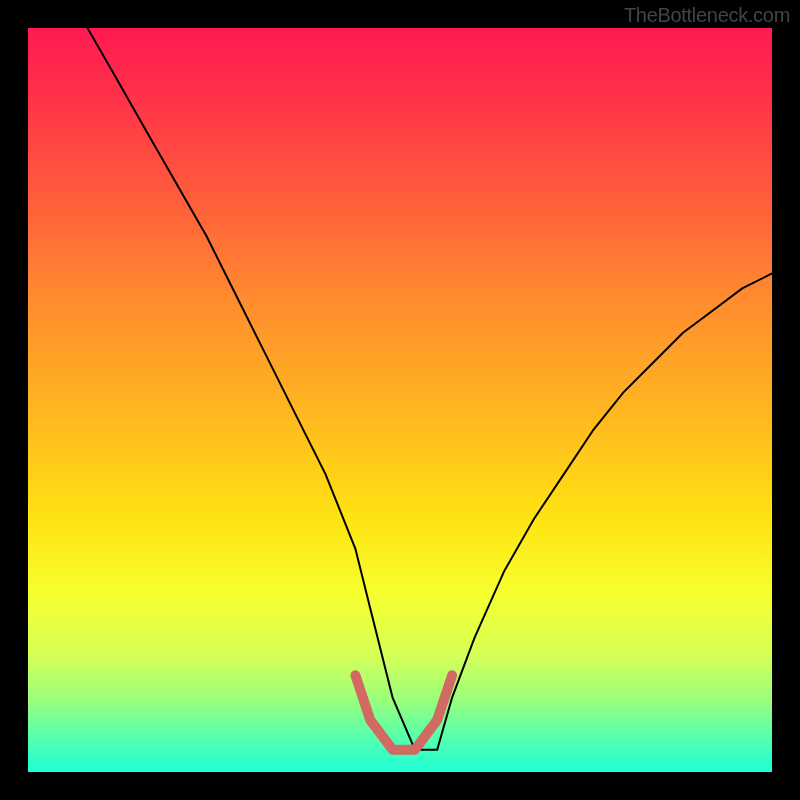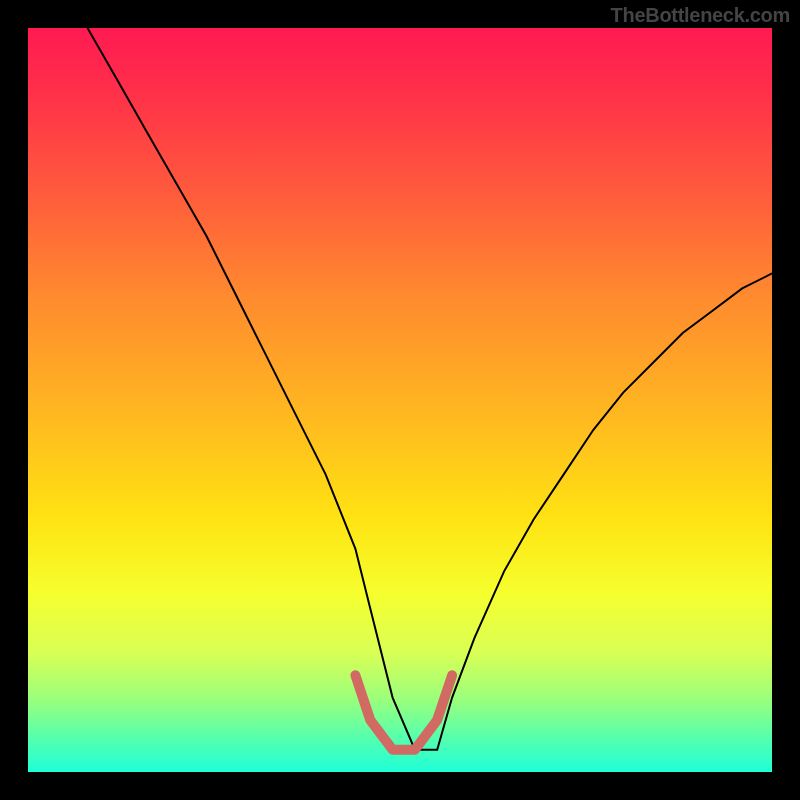--- a/index.html
+++ b/index.html
@@ -18,21 +18,21 @@
     width: 800px;
     height: 800px;
     background: #000;
   }
   .watermark {
     position: absolute;
     top: 4px;
     right: 10px;
     color: #444;
     font-size: 20px;
-    font-weight: 700;
+    font-weight: 400;
     letter-spacing: -0.3px;
     z-index: 50;
     user-select: none;
   }
   .plot-area {
     position: absolute;
     left: 28px;
     top: 28px;
     width: 744px;
     height: 744px;

